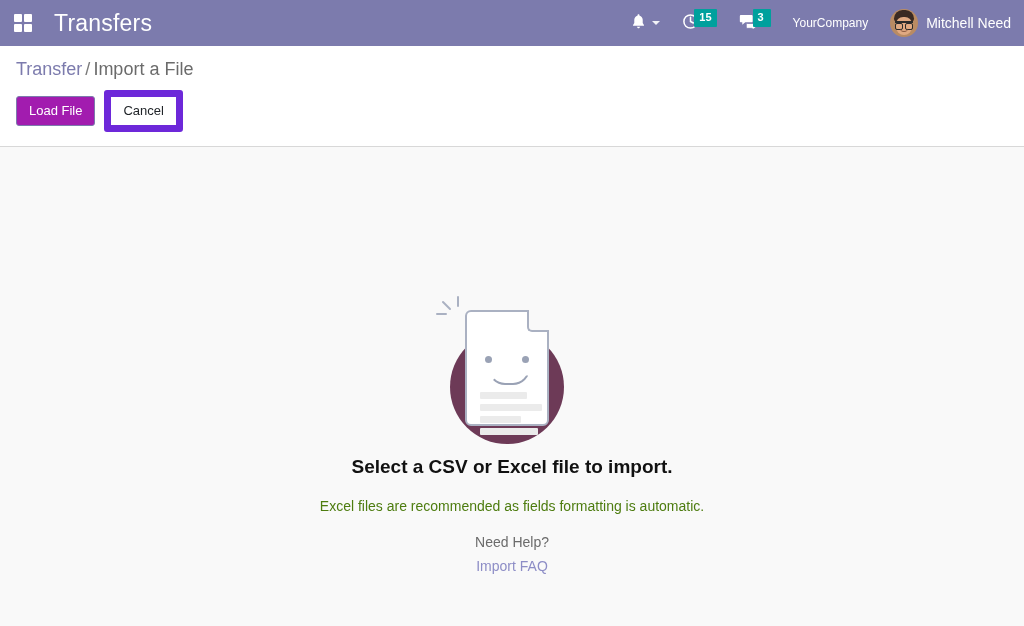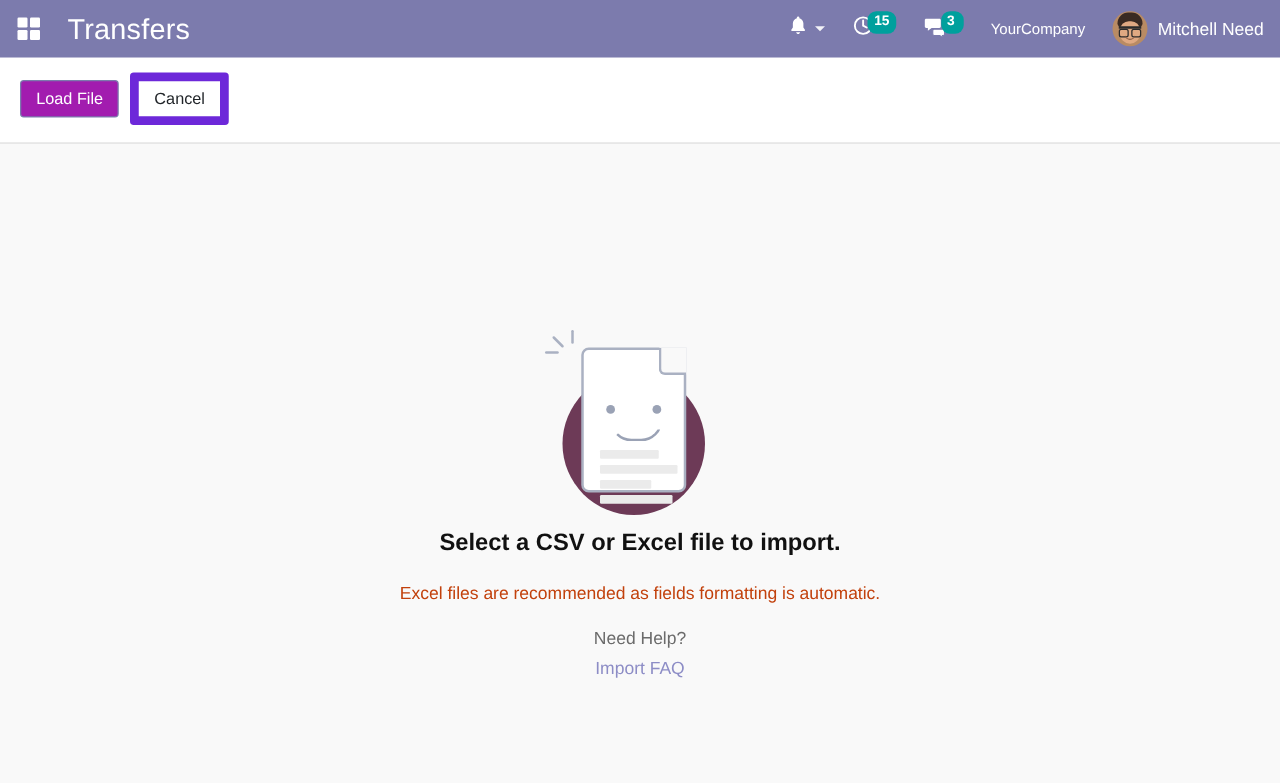--- a/index.html
+++ b/index.html
@@ -71,21 +71,21 @@
     margin-left: 6px;
     opacity: .9;
   }
   .badge {
     background: #00a09d;
     color: #ffffff;
     font-size: 11px;
     font-weight: 700;
     line-height: 1;
     padding: 3px 5px 4px;
-    border-radius: 7px;
+    border-radius: 1px;
     margin-left: -5px;
     margin-top: -10px;
     min-width: 18px;
     text-align: left;
   }
   .company-name {
     font-size: 12px;
     color: #ffffff;
     white-space: nowrap;
   }
@@ -263,21 +263,21 @@
 
   .headline {
     font-size: 19px;
     font-weight: 700;
     color: #111111;
     text-align: center;
     margin-bottom: 20px;
   }
   .subtext {
     font-size: 14px;
-    color: #c2410c;
+    color: #4d7c0f;
     text-align: center;
     margin-bottom: 20px;
   }
   .help-label {
     font-size: 14px;
     color: #6b6b6b;
     text-align: center;
     margin-bottom: 8px;
   }
   .faq-link {
@@ -348,20 +348,23 @@
         <span class="smile"></span>
       </span>
       <span class="user-name">Mitchell Need</span>
     </div>
 
   </div>
 </div>
 
 <div class="control-panel">
 
+  <div class="breadcrumb">
+    <span class="crumb-link">Transfer</span><span class="crumb-sep">/</span><span class="crumb-active">Import a File</span>
+  </div>
 
   <div class="btn-row">
     <button class="btn btn-primary">Load File</button>
     <button class="btn btn-secondary">Cancel</button>
   </div>
 
 </div>
 
 <div class="content">
 

